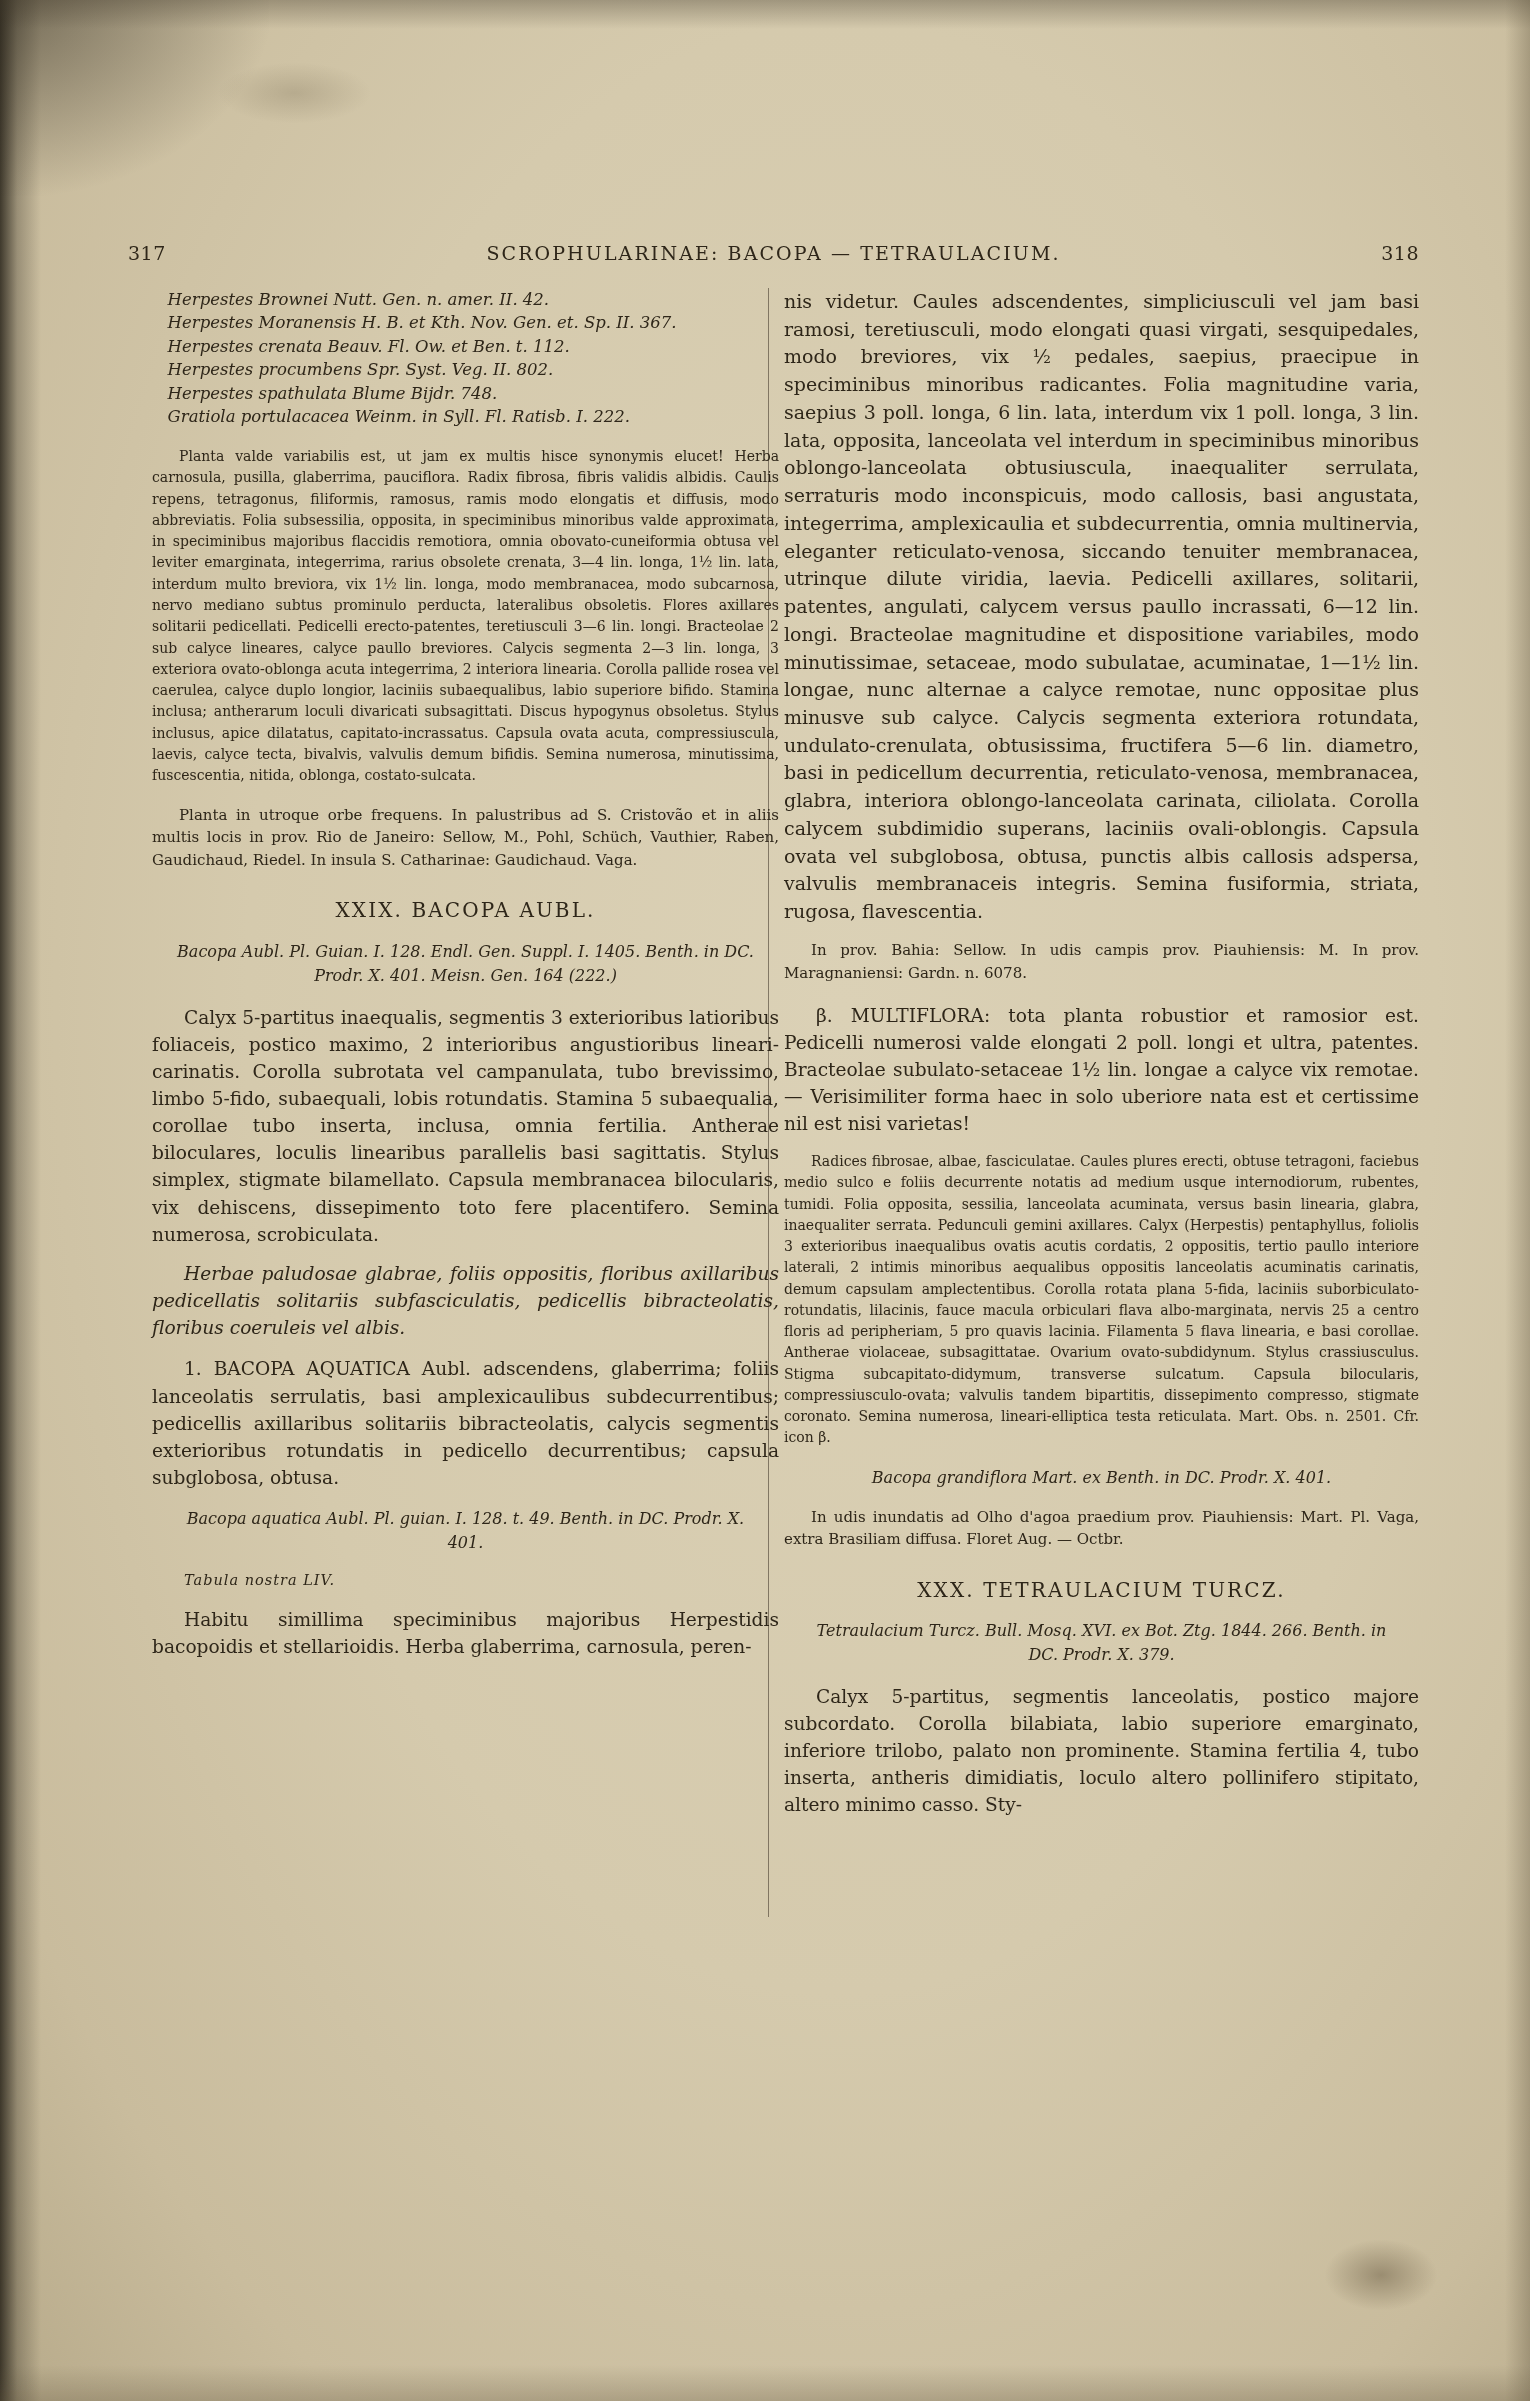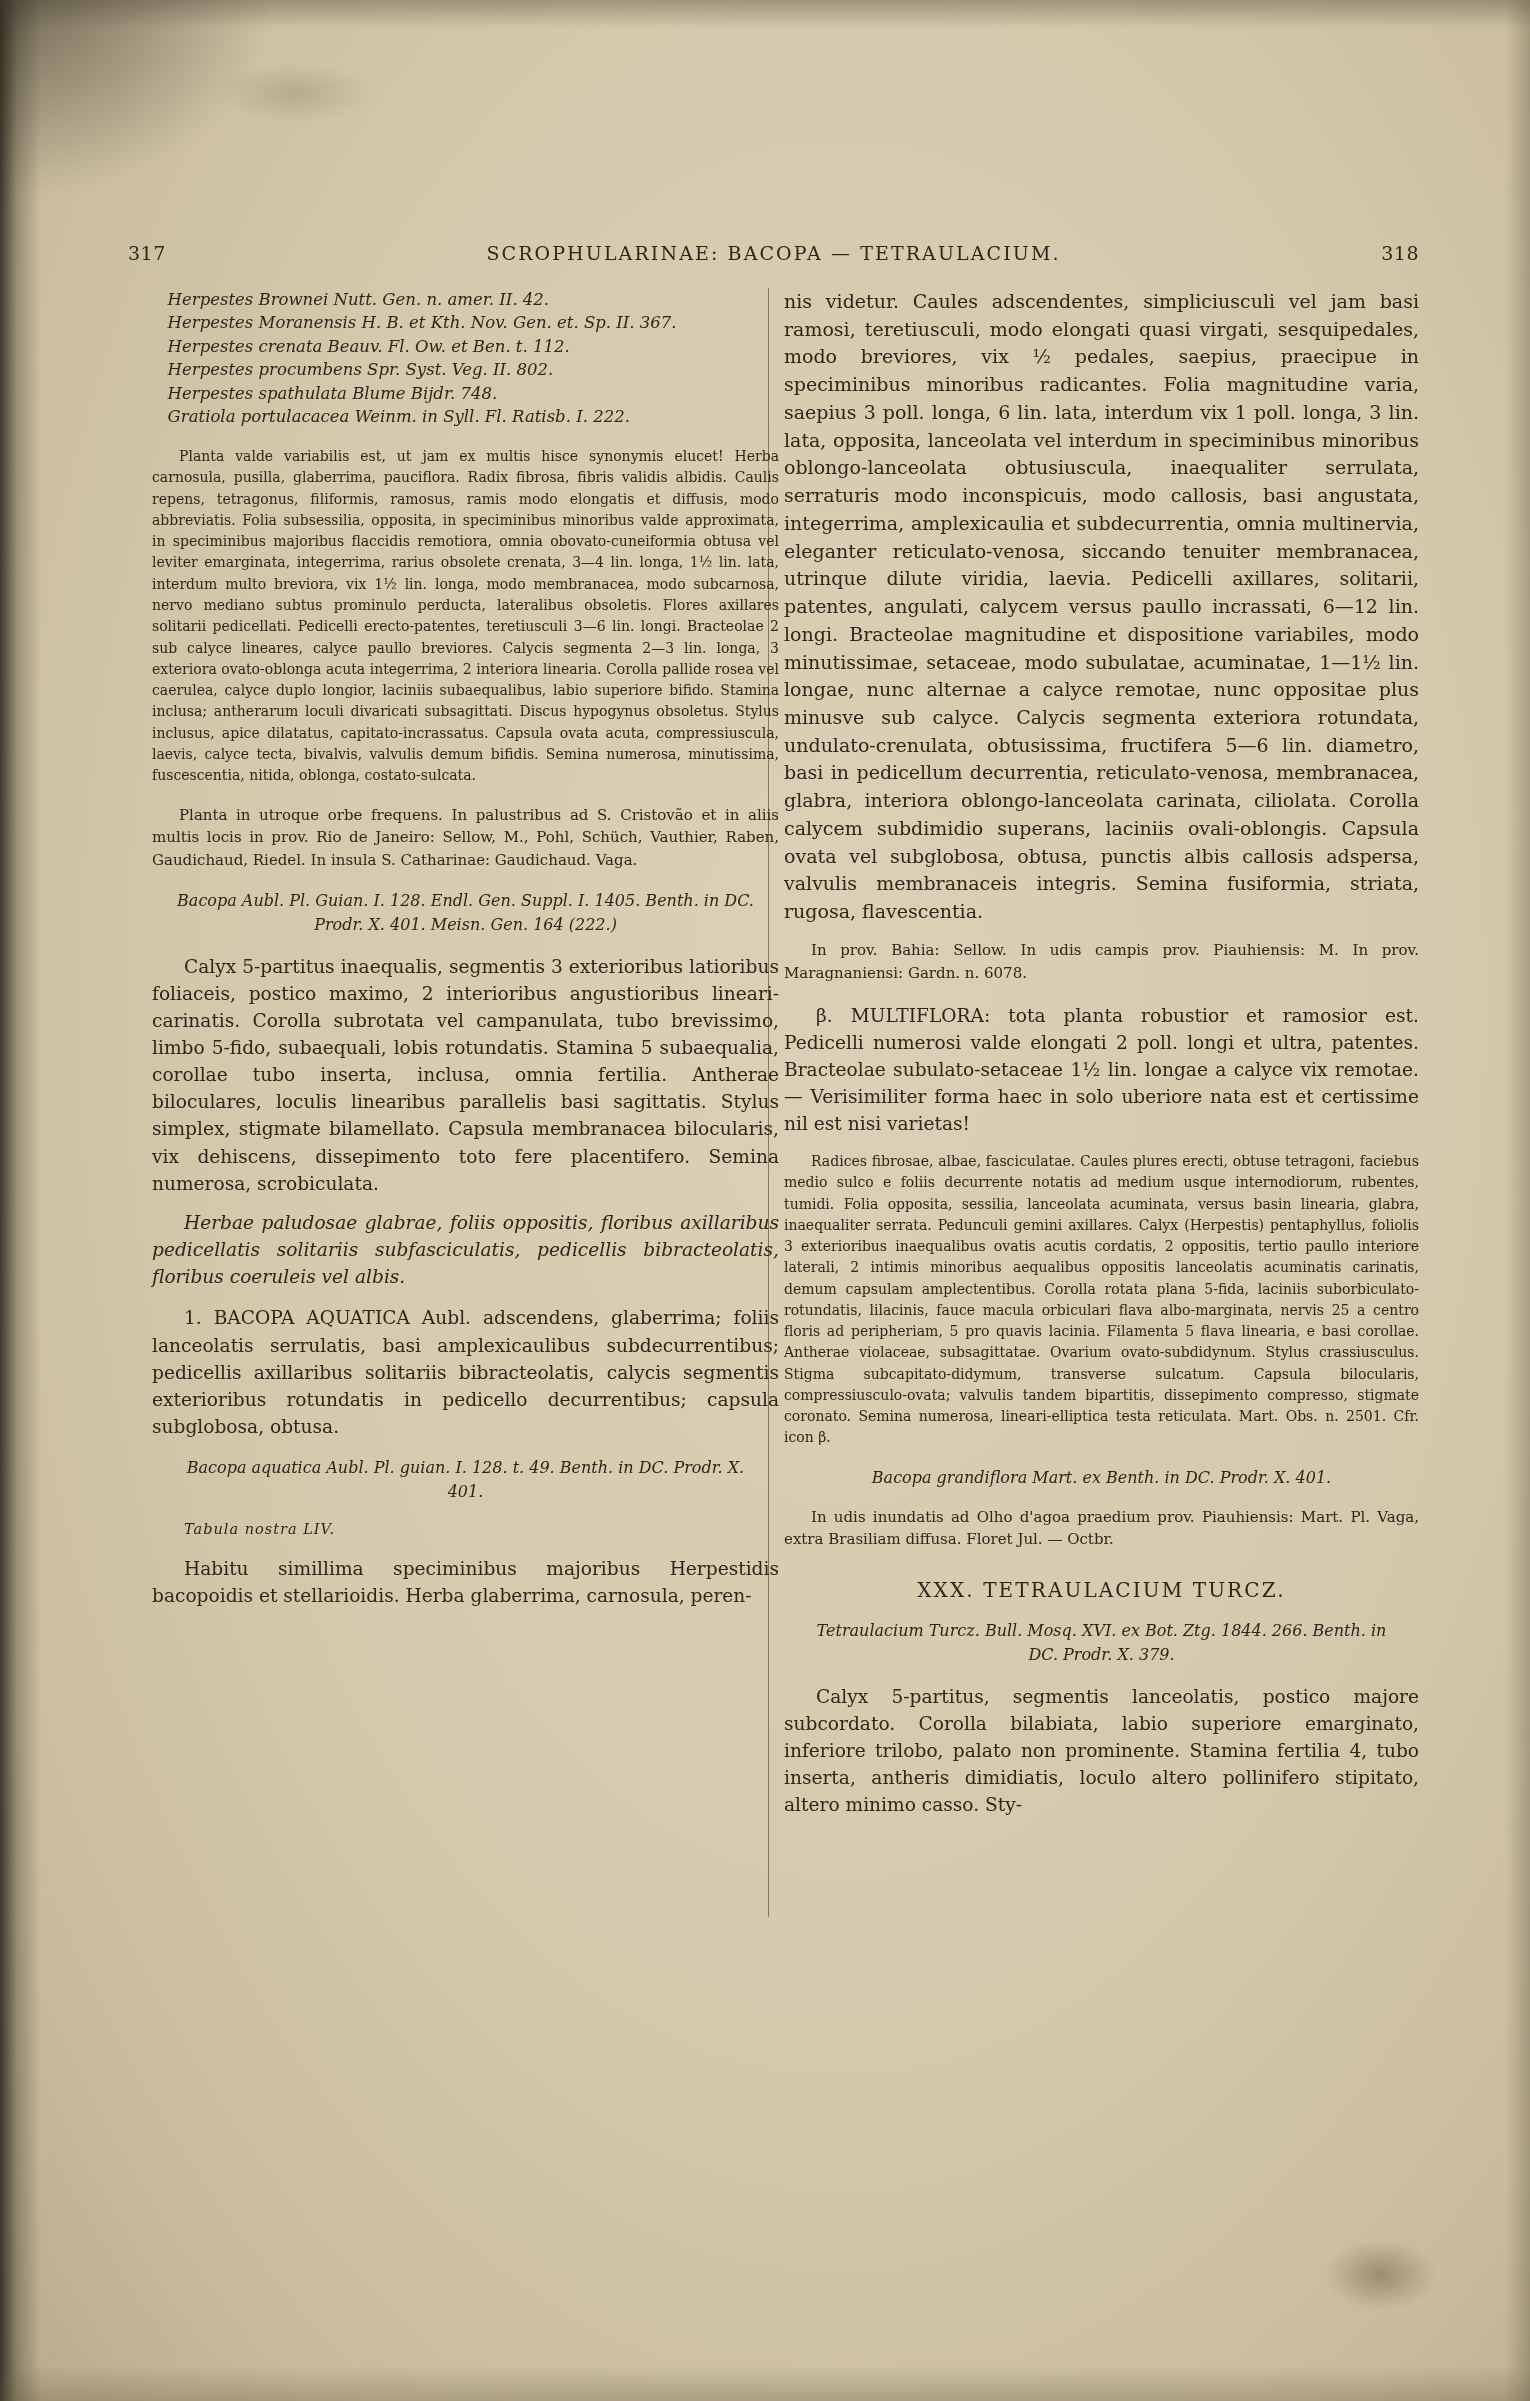--- a/index.html
+++ b/index.html
@@ -81,35 +81,36 @@
     <div class="syn-block">
       <p class="p-syn">Herpestes Brownei Nutt. Gen. n. amer. II. 42.</p>
       <p class="p-syn">Herpestes Moranensis H. B. et Kth. Nov. Gen. et. Sp. II. 367.</p>
       <p class="p-syn">Herpestes crenata Beauv. Fl. Ow. et Ben. t. 112.</p>
       <p class="p-syn">Herpestes procumbens Spr. Syst. Veg. II. 802.</p>
       <p class="p-syn">Herpestes spathulata Blume Bijdr. 748.</p>
       <p class="p-syn">Gratiola portulacacea Weinm. in Syll. Fl. Ratisb. I. 222.</p>
     </div>
     <p class="p-small">Planta valde variabilis est, ut jam ex multis hisce synonymis elucet! Herba carnosula, pusilla, glaberrima, pauciflora. Radix fibrosa, fibris validis albidis. Caulis repens, tetragonus, filiformis, ramosus, ramis modo elongatis et diffusis, modo abbreviatis. Folia subsessilia, opposita, in speciminibus minoribus valde approximata, in speciminibus majoribus flaccidis remotiora, omnia obovato-cuneiformia obtusa vel leviter emarginata, integerrima, rarius obsolete crenata, 3—4 lin. longa, 1½ lin. lata, interdum multo breviora, vix 1½ lin. longa, modo membranacea, modo subcarnosa, nervo mediano subtus prominulo perducta, lateralibus obsoletis. Flores axillares solitarii pedicellati. Pedicelli erecto-patentes, teretiusculi 3—6 lin. longi. Bracteolae 2 sub calyce lineares, calyce paullo breviores. Calycis segmenta 2—3 lin. longa, 3 exteriora ovato-oblonga acuta integerrima, 2 interiora linearia. Corolla pallide rosea vel caerulea, calyce duplo longior, laciniis subaequalibus, labio superiore bifido. Stamina inclusa; antherarum loculi divaricati subsagittati. Discus hypogynus obsoletus. Stylus inclusus, apice dilatatus, capitato-incrassatus. Capsula ovata acuta, compressiuscula, laevis, calyce tecta, bivalvis, valvulis demum bifidis. Semina numerosa, minutissima, fuscescentia, nitida, oblonga, costato-sulcata.</p>
     <p class="p-italic-small">Planta in utroque orbe frequens. In palustribus ad S. Cristovão et in aliis multis locis in prov. Rio de Janeiro: Sellow, M., Pohl, Schüch, Vauthier, Raben, Gaudichaud, Riedel. In insula S. Catharinae: Gaudichaud. Vaga.</p>
+    <h2 class="heading">XXIX.  BACOPA  AUBL.</h2>
     <p class="p-cite">Bacopa Aubl. Pl. Guian. I. 128. Endl. Gen. Suppl. I. 1405. Benth. in DC. Prodr. X. 401. Meisn. Gen. 164 (222.)</p>
     <p class="p-main">Calyx 5-partitus inaequalis, segmentis 3 exterioribus latioribus foliaceis, postico maximo, 2 interioribus angustioribus lineari-carinatis. Corolla subrotata vel campanulata, tubo brevissimo, limbo 5-fido, subaequali, lobis rotundatis. Stamina 5 subaequalia, corollae tubo inserta, inclusa, omnia fertilia. Antherae biloculares, loculis linearibus parallelis basi sagittatis. Stylus simplex, stigmate bilamellato. Capsula membranacea bilocularis, vix dehiscens, dissepimento toto fere placentifero. Semina numerosa, scrobiculata.</p>
     <p class="p-habit">Herbae paludosae glabrae, foliis oppositis, floribus axillaribus pedicellatis solitariis subfasciculatis, pedicellis bibracteolatis, floribus coeruleis vel albis.</p>
     <p class="p-main">1. BACOPA AQUATICA Aubl. adscendens, glaberrima; foliis lanceolatis serrulatis, basi amplexicaulibus subdecurrentibus; pedicellis axillaribus solitariis bibracteolatis, calycis segmentis exterioribus rotundatis in pedicello decurrentibus; capsula subglobosa, obtusa.</p>
     <p class="p-cite">Bacopa aquatica Aubl. Pl. guian. I. 128. t. 49. Benth. in DC. Prodr. X. 401.</p>
     <p class="p-tabula">Tabula nostra LIV.</p>
     <p class="p-main">Habitu simillima speciminibus majoribus Herpestidis bacopoidis et stellarioidis. Herba glaberrima, carnosula, peren-</p>
   </div>
 
   <div class="col col-right">
     <p class="p-main-noindent">nis videtur. Caules adscendentes, simpliciusculi vel jam basi ramosi, teretiusculi, modo elongati quasi virgati, sesquipedales, modo breviores, vix ½ pedales, saepius, praecipue in speciminibus minoribus radicantes. Folia magnitudine varia, saepius 3 poll. longa, 6 lin. lata, interdum vix 1 poll. longa, 3 lin. lata, opposita, lanceolata vel interdum in speciminibus minoribus oblongo-lanceolata obtusiuscula, inaequaliter serrulata, serraturis modo inconspicuis, modo callosis, basi angustata, integerrima, amplexicaulia et subdecurrentia, omnia multinervia, eleganter reticulato-venosa, siccando tenuiter membranacea, utrinque dilute viridia, laevia. Pedicelli axillares, solitarii, patentes, angulati, calycem versus paullo incrassati, 6—12 lin. longi. Bracteolae magnitudine et dispositione variabiles, modo minutissimae, setaceae, modo subulatae, acuminatae, 1—1½ lin. longae, nunc alternae a calyce remotae, nunc oppositae plus minusve sub calyce. Calycis segmenta exteriora rotundata, undulato-crenulata, obtusissima, fructifera 5—6 lin. diametro, basi in pedicellum decurrentia, reticulato-venosa, membranacea, glabra, interiora oblongo-lanceolata carinata, ciliolata. Corolla calycem subdimidio superans, laciniis ovali-oblongis. Capsula ovata vel subglobosa, obtusa, punctis albis callosis adspersa, valvulis membranaceis integris. Semina fusiformia, striata, rugosa, flavescentia.</p>
     <p class="p-italic-small">In prov. Bahia: Sellow. In udis campis prov. Piauhiensis: M. In prov. Maragnaniensi: Gardn. n. 6078.</p>
     <p class="p-main">β. MULTIFLORA: tota planta robustior et ramosior est. Pedicelli numerosi valde elongati 2 poll. longi et ultra, patentes. Bracteolae subulato-setaceae 1½ lin. longae a calyce vix remotae. — Verisimiliter forma haec in solo uberiore nata est et certissime nil est nisi varietas!</p>
     <p class="p-small">Radices fibrosae, albae, fasciculatae. Caules plures erecti, obtuse tetragoni, faciebus medio sulco e foliis decurrente notatis ad medium usque internodiorum, rubentes, tumidi. Folia opposita, sessilia, lanceolata acuminata, versus basin linearia, glabra, inaequaliter serrata. Pedunculi gemini axillares. Calyx (Herpestis) pentaphyllus, foliolis 3 exterioribus inaequalibus ovatis acutis cordatis, 2 oppositis, tertio paullo interiore laterali, 2 intimis minoribus aequalibus oppositis lanceolatis acuminatis carinatis, demum capsulam amplectentibus. Corolla rotata plana 5-fida, laciniis suborbiculato-rotundatis, lilacinis, fauce macula orbiculari flava albo-marginata, nervis 25 a centro floris ad peripheriam, 5 pro quavis lacinia. Filamenta 5 flava linearia, e basi corollae. Antherae violaceae, subsagittatae. Ovarium ovato-subdidynum. Stylus crassiusculus. Stigma subcapitato-didymum, transverse sulcatum. Capsula bilocularis, compressiusculo-ovata; valvulis tandem bipartitis, dissepimento compresso, stigmate coronato. Semina numerosa, lineari-elliptica testa reticulata. Mart. Obs. n. 2501. Cfr. icon β.</p>
     <p class="p-cite">Bacopa grandiflora Mart. ex Benth. in DC. Prodr. X. 401.</p>
-    <p class="p-italic-small">In udis inundatis ad Olho d'agoa praedium prov. Piauhiensis: Mart. Pl. Vaga, extra Brasiliam diffusa. Floret Jul. — Octbr.</p>
+    <p class="p-italic-small">In udis inundatis ad Olho d'agoa praedium prov. Piauhiensis: Mart. Pl. Vaga, extra Brasiliam diffusa. Floret Aug. — Octbr.</p>
     <h2 class="heading">XXX.  TETRAULACIUM  TURCZ.</h2>
     <p class="p-cite">Tetraulacium Turcz. Bull. Mosq. XVI. ex Bot. Ztg. 1844. 266. Benth. in DC. Prodr. X. 379.</p>
     <p class="p-main">Calyx 5-partitus, segmentis lanceolatis, postico majore subcordato. Corolla bilabiata, labio superiore emarginato, inferiore trilobo, palato non prominente. Stamina fertilia 4, tubo inserta, antheris dimidiatis, loculo altero pollinifero stipitato, altero minimo casso. Sty-</p>
   </div>
 
 </div>
 
 
 </body></html>

